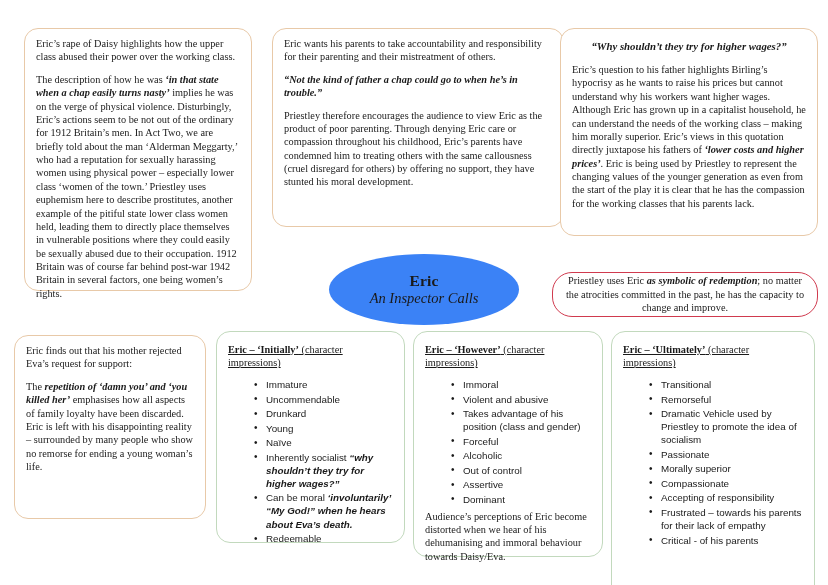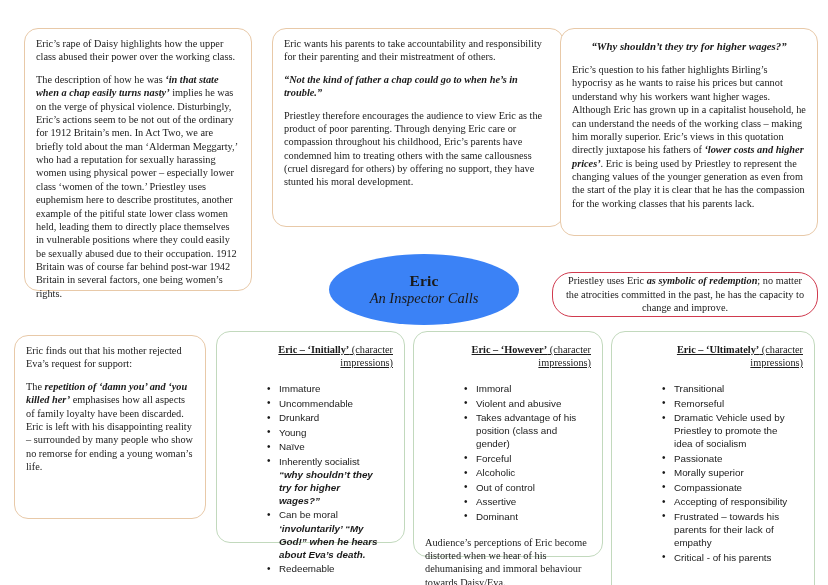--- a/index.html
+++ b/index.html
@@ -87,31 +87,31 @@
     padding: 4px 9px;
   }
 
   
   #box-bot-left    { left: 14px;  top: 335px; width: 192px; height: 184px; font-size: 10.3px; }
   #box-initially   { left: 216px; top: 331px; width: 189px; height: 212px; }
   #box-however     { left: 413px; top: 331px; width: 190px; height: 226px; }
   #box-ultimately  { left: 611px; top: 331px; width: 204px; height: 297px; }
 
   .imp-head {
-    text-align: right;
+    text-align: left;
     font-size: 10.3px;
     margin: 3px 0 9px 0;
     line-height: 1.28;
     font-family: "Liberation Serif", "DejaVu Serif", serif;
   }
   .imp-head .u { text-decoration: underline; }
   .imp-head .b { font-weight: bold; }
 
   ul.imp {
-    margin: 13px;
+    margin: 0;
     padding: 0 0 0 26px;
     list-style: none;
     font-family: "Liberation Sans", "DejaVu Sans", sans-serif;
     font-size: 9.8px;
     line-height: 1.33;
   }
   ul.imp li {
     position: relative;
     margin-bottom: 1.5px;
     padding-left: 12px;

